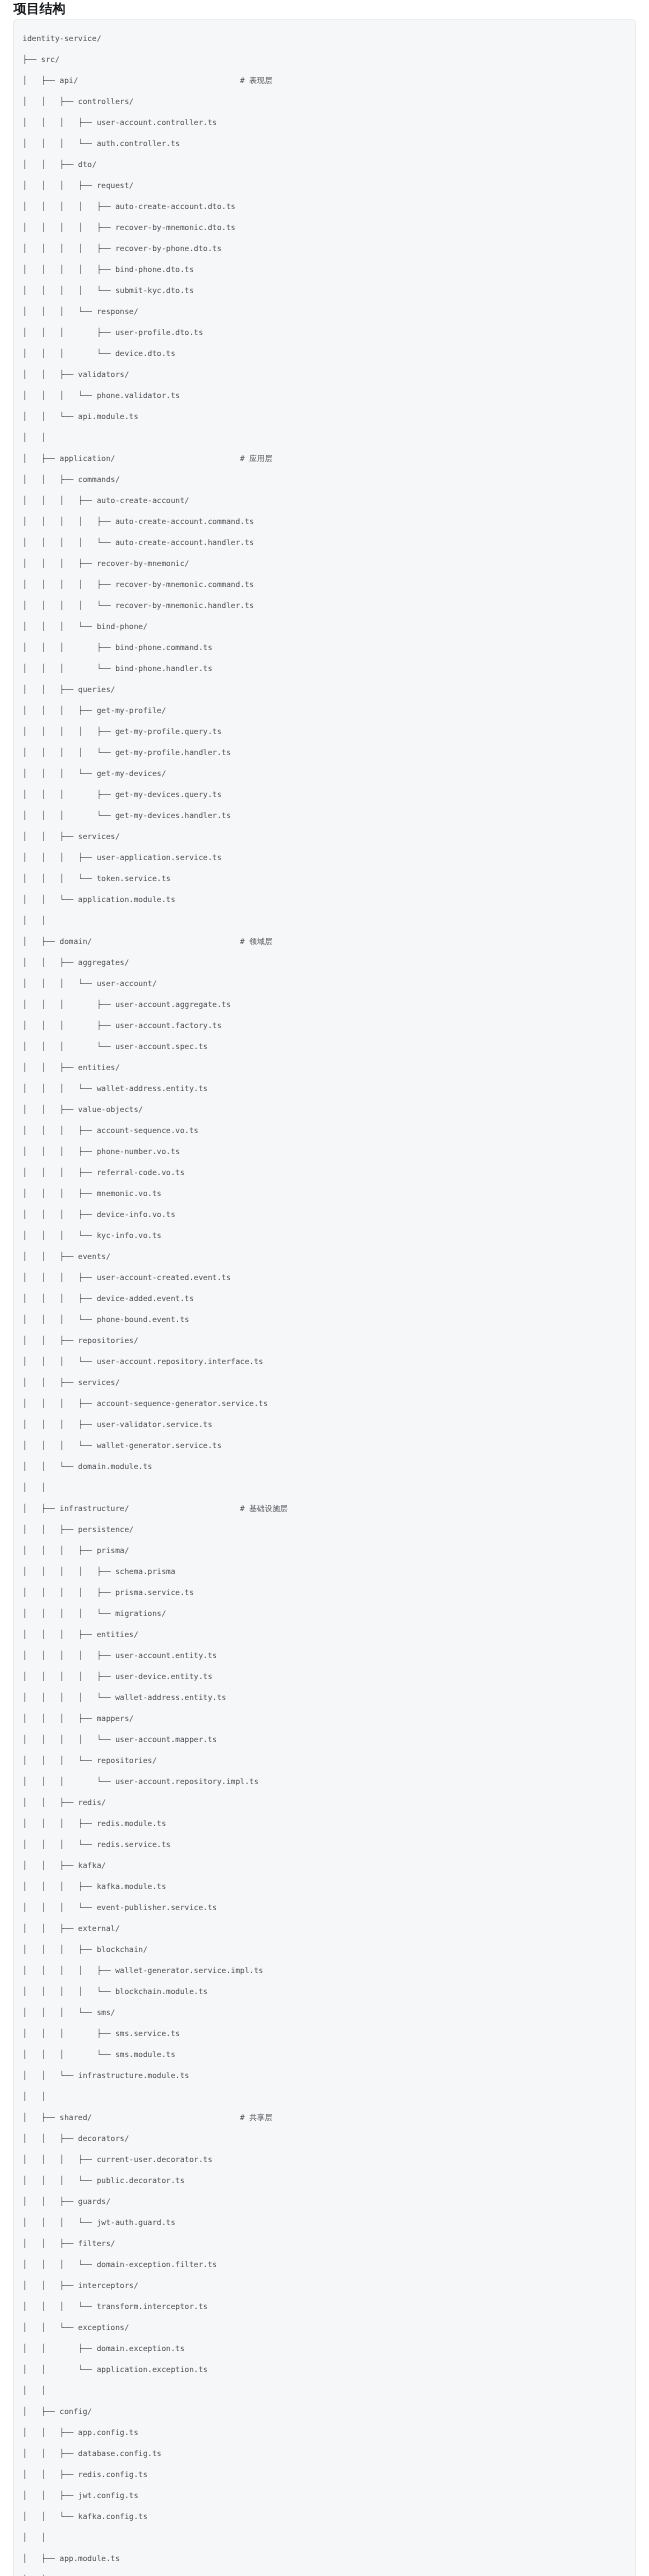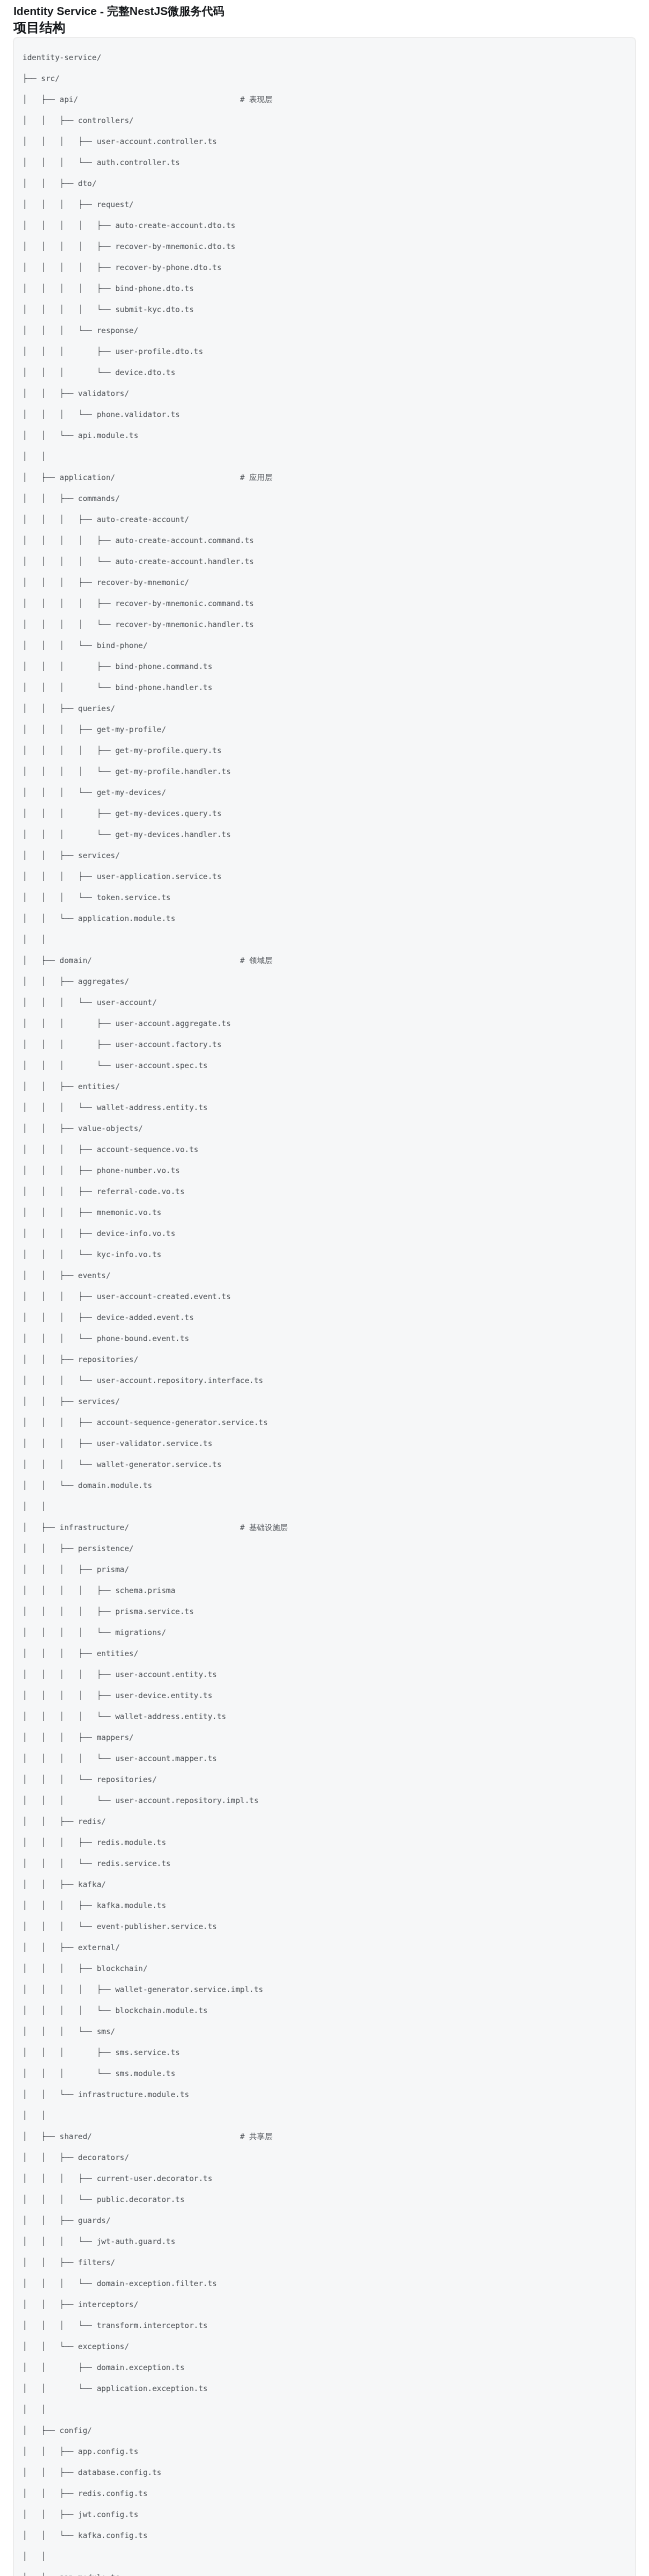--- a/index.html
+++ b/index.html
@@ -40,21 +40,20 @@
     font-size: 7.7px;
     line-height: 21px;
     color: #4b4f54;
     white-space: pre;
   }
 </style>
 </head>
 <body>
 
 <div class="page">
-  <h1 class="title">Identity Service - 完整NestJS微服务代码</h1>
 
   <h3 class="section-heading">项目结构</h3>
 
   <div class="code-block" style="background: rgb(246, 247, 248); border-color: rgb(236, 236, 236);">
     <pre class="file-tree" style="color: rgb(75, 79, 84);">identity-service/
 ├── src/
 │   ├── api/                                   # 表现层
 │   │   ├── controllers/
 │   │   │   ├── user-account.controller.ts
 │   │   │   └── auth.controller.ts

